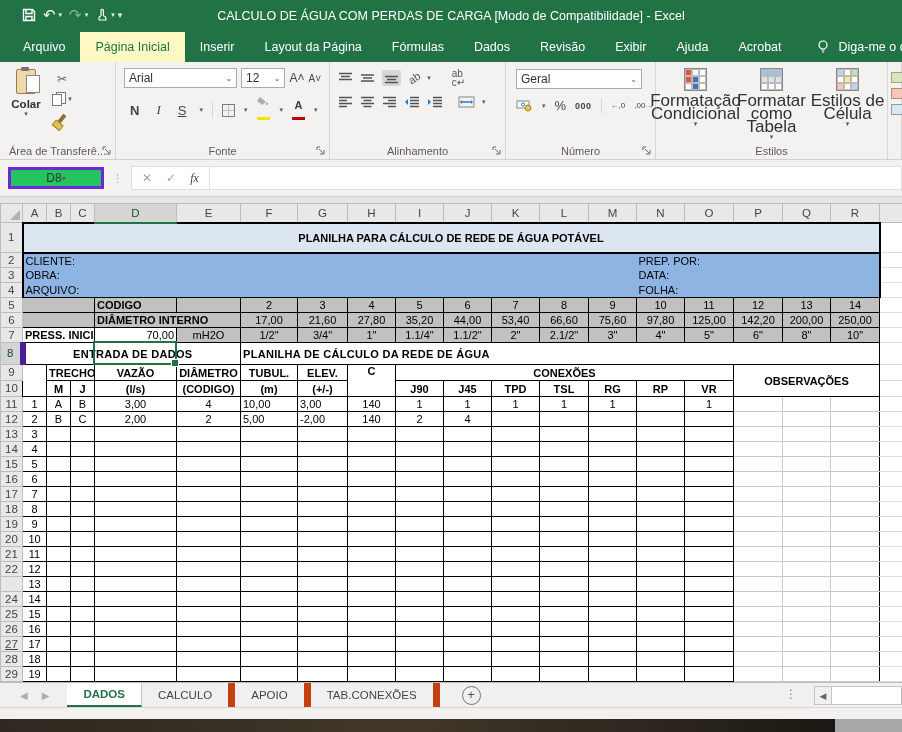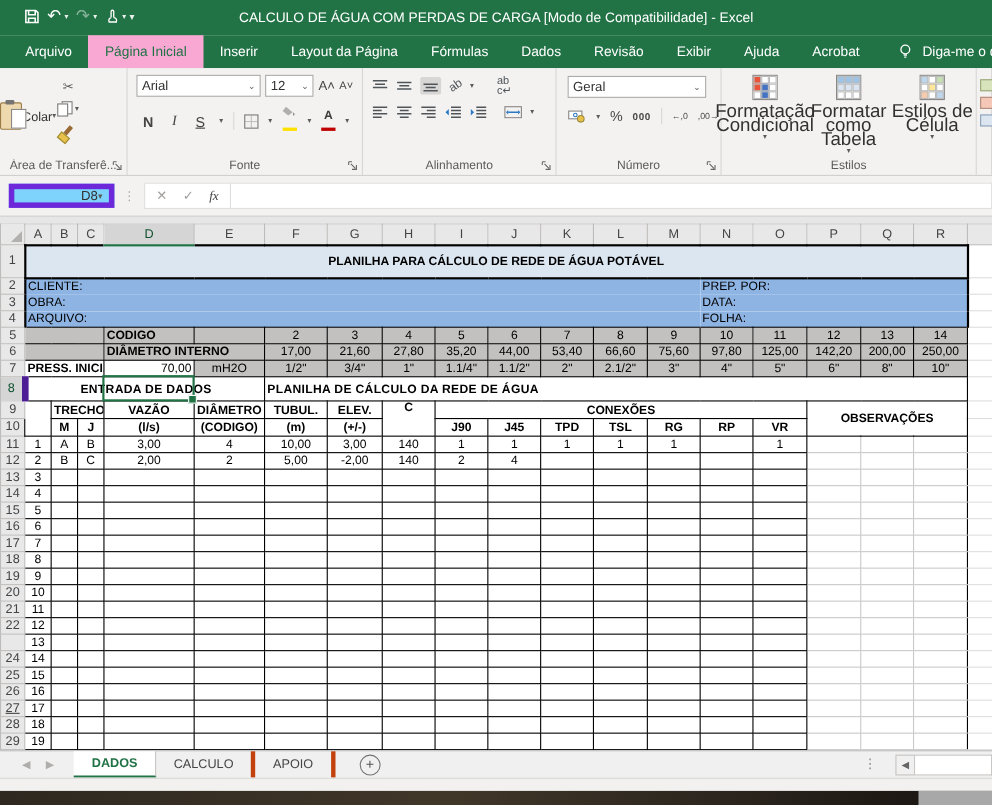--- a/index.html
+++ b/index.html
@@ -7,29 +7,29 @@
   
   .titlebar{position:absolute;top:0;left:0;width:902px;height:32px;background:#217346;}
   .qat{position:absolute;left:22px;top:4px;display:flex;align-items:center;gap:7px;color:#fff;}
   .qat .g{font-size:15px;line-height:22px;color:#fff;}
   .qat .dis{opacity:.45;}
   .qat .dd{font-size:7px;opacity:.9;margin-left:-4px;}
   .apptitle{position:absolute;left:0;top:0;width:100%;height:32px;line-height:32px;text-align:center;color:#fff;font-size:12.5px;white-space:nowrap;}
   
   .rtabs{position:absolute;top:32px;left:0;width:902px;height:30px;background:#217346;display:flex;align-items:stretch;padding-left:8px;box-sizing:border-box;}
   .rtab{color:#fff;font-size:12.5px;padding:0 15px;display:flex;align-items:center;white-space:nowrap;cursor:default;}
-  .rtab.active{background:#f9a8d4;color:#217346;}
+  .rtab.active{background:#fef9c3;color:#217346;}
   .tellme{display:flex;align-items:center;gap:8px;color:#fff;font-size:12.5px;padding:0 4px 0 18px;white-space:nowrap;overflow:hidden;}
   
   .ribbon{position:absolute;top:62px;left:0;width:902px;height:98px;background:#f3f2f1;border-bottom:1px solid #d2d0ce;box-sizing:border-box;display:flex;}
   .rgroup{position:relative;height:97px;border-right:1px solid #d8d6d4;box-sizing:border-box;}
   .rglabel{position:absolute;bottom:2px;left:0;right:0;text-align:center;font-size:11px;color:#5d5a58;white-space:nowrap;overflow:hidden;}
   .launch{position:absolute;bottom:3px;right:3px;width:10px;height:10px;}
   .rbody{position:absolute;top:4px;left:0;right:0;bottom:18px;}
-  .bigbtn{display:flex;align-items:center;justify-content:flex-start;width:52px;padding-top:3px;}
+  .bigbtn{display:flex;flex-direction:column;align-items:center;justify-content:flex-start;width:52px;padding-top:3px;font-weight:bold;}
   .bigbtn .lbl{font-size:11.5px;color:#323130;margin-top:4px;}
   .ddv{font-size:7px;color:#5d5a58;}
   .miniic{width:20px;height:17px;display:flex;align-items:center;justify-content:center;font-size:12px;color:#5a5a58;}
   .combo{background:#fff;border:1px solid #acaaa8;height:20px;display:flex;align-items:center;font-size:12px;color:#323130;padding:0 4px;box-sizing:border-box;justify-content:space-between;}
   .combo .ar{font-size:8px;color:#5d5a58;}
   .fbtn{font-size:13px;color:#444;padding:1px 4px;}
   .clip{width:18px;height:23px;background:#eed9ae;border:1px solid #9a7b46;border-radius:2px;position:relative;}
   .clip:before{content:"";position:absolute;top:-3px;left:4px;width:8px;height:4px;background:#767472;border-radius:1px;}
   .clip:after{content:"";position:absolute;right:-5px;top:5px;width:12px;height:16px;background:#fff;border:1px solid #8a8886;}
   .cpy{position:relative;width:14px;height:14px;}
@@ -43,21 +43,21 @@
   .selbox{background:#d8d6d4;border-radius:2px;}
   .numtxt{font-size:13px;color:#464644;}
   .sm000{font-size:9px;font-weight:bold;color:#464644;letter-spacing:.5px;}
   .decic{font-size:8px;color:#464644;line-height:8px;text-align:center;}
   .stylebtn{display:flex;flex-direction:column;align-items:center;width:76px;padding-top:2px;}
   .stylebtn .lbl{font-size:17px;color:#323130;text-align:center;line-height:13px;margin-top:3px;}
   .gridic{display:grid;grid-template-columns:repeat(3,7px);grid-template-rows:repeat(3,7px);border:1px solid #8a8886;}
   .gridic i{border:.5px solid #bbb;}
   
   .fbar{position:absolute;top:160px;left:0;width:902px;height:36px;background:#f3f2f1;display:flex;align-items:center;}
-  .namebox{width:96px;height:22px;background:#7dd3fc;border:5px solid #6d28d9;margin-left:8px;display:flex;align-items:center;justify-content:flex-end;padding:0 6px;font-size:12px;color:#323130;box-sizing:border-box;}
+  .namebox{width:96px;height:22px;background:#22c55e;border:3px solid #6d28d9;margin-left:8px;display:flex;align-items:center;justify-content:center;padding:0 6px;font-size:12px;color:#323130;box-sizing:border-box;}
   .fdots{color:#a8a6a4;font-size:11px;margin:0 8px;}
   .fxbtns{display:flex;align-items:center;gap:14px;background:#fff;border:1px solid #e1dfdd;height:22px;padding:0 10px;}
   .fxbtns .x{color:#a19f9d;font-size:12px;}
   .fxbtns .ok{color:#a19f9d;font-size:12px;}
   .fxbtns .fx{color:#444;font-size:12px;font-style:italic;font-family:"Liberation Serif","DejaVu Serif",serif;}
   .finput{flex:1;height:22px;background:#fff;border:1px solid #e1dfdd;border-left:none;margin-right:0;font-size:12px;}
   .gridgap{position:absolute;top:196px;left:0;width:902px;height:7px;background:#e6e6e6;border-top:1px solid #d2d0ce;box-sizing:border-box;}
   
   .gridwrap{position:absolute;top:203px;left:0;width:902px;height:479px;background:#fff;overflow:hidden;}
   .gt{border-collapse:collapse;table-layout:fixed;width:902px;}
@@ -67,38 +67,38 @@
   .corner{position:relative;}
   .tri{position:absolute;right:2px;bottom:2px;width:0;height:0;border-left:10px solid transparent;border-bottom:10px solid #b3b1b0;}
   .gt td{font-size:11px;padding:0 2px;white-space:nowrap;overflow:hidden;color:#000;box-sizing:border-box;}
   .c-title{background:#dce6f1;font-size:16px;font-weight:bold;text-align:center;border:2px solid #000;overflow:visible;}
   .c-blue{background:#8eb4e3;font-size:10px;padding-left:5px;border:none;}
   .bl{border-left:2px solid #000;} .br{border-right:2px solid #000;}
   .bt{border-top:1px solid #000;} .bb{border-bottom:1px solid #000;}
   .c-gray{background:#c2c1c0;border:1px solid #000;}
   .c-bold{font-weight:bold;font-size:10.5px;}
   .c-ctr{text-align:center;}
-  .c-rt{text-align:center;padding-right:4px;}
+  .c-rt{text-align:left;padding-right:4px;}
   .c-sm{font-size:10px;}
   .c-press{font-weight:bold;text-align:right;border:1px solid #000;font-size:10.5px;overflow:visible;background:#fff;}
   .c-pval{text-align:right;border:1px solid #000;padding-right:10px;background:#fff;}
   .c-sec{font-size:16px;font-weight:bold;border:1px solid #000;overflow:visible;padding-left:3px;background:#fff;letter-spacing:.3px;}
   .c-secl{border-left:6px solid #4c1d95;text-align:center;}
   .hd{font-weight:bold;font-size:10.5px;text-align:center;border:1px solid #000;background:#fff;}
   .vt{vertical-align:top;}
   .d{border:1px solid #000;background:#fff;}
   .obs{border:1px solid #c9c9c9;background:#fff;}
   .obr{border-right:1px solid #000;}
   .s{border:1px solid #dedede;border-left:none;background:#fff;}
   .selbox8{position:absolute;left:93px;top:138px;width:84px;height:24px;border:2px solid #217346;pointer-events:none;box-sizing:border-box;}
   .fillhandle{position:absolute;right:-4px;bottom:-4px;width:6px;height:6px;background:#217346;border:1px solid #fff;}
   
   .stabs{position:absolute;top:682px;left:0;width:902px;height:25px;background:#f0f0f0;border-top:1px solid #bcbcbc;box-sizing:border-box;display:flex;align-items:stretch;}
   .tnav{display:flex;align-items:center;gap:14px;padding:0 18px 0 20px;color:#b0aeac;font-size:10px;}
-  .stab{display:flex;align-items:center;padding:0 16px;font-size:11.5px;color:#444;border-right:4px solid #c2410c;white-space:nowrap;}
+  .stab{display:flex;align-items:center;padding:0 16px;font-size:11.5px;color:#444;border-right:7px solid #c2410c;white-space:nowrap;}
   .stab.active{background:#fff;color:#217346;font-weight:bold;border-bottom:2px solid #217346;border-right:1px solid #c5c3c1;box-sizing:border-box;}
   .addsheet{display:flex;align-items:center;margin-left:22px;}
   .addsheet .circ{width:17px;height:17px;border:1px solid #767472;border-radius:50%;color:#555;font-size:13px;line-height:15px;text-align:center;}
   .tabdots{position:absolute;right:104px;top:4px;color:#8a8886;font-size:12px;letter-spacing:1px;}
   .hscroll{position:absolute;right:0;top:3px;width:88px;height:19px;display:flex;}
   .hscroll .arr{width:18px;height:19px;background:#f0f0f0;border:1px solid #c6c4c2;color:#666;font-size:9px;display:flex;align-items:center;justify-content:center;box-sizing:border-box;}
   .hscroll .track{flex:1;background:#fff;border:1px solid #c6c4c2;border-left:none;box-sizing:border-box;}
   .statusbar{position:absolute;top:707px;left:0;width:902px;height:12px;background:#f2f1f0;border-top:1px solid #d8d6d4;box-sizing:border-box;}
   .desktop{position:absolute;top:719px;left:0;width:902px;height:13px;background:linear-gradient(90deg,#2e2820,#413729 45%,#2a241d 75%,#1d1813 92%);}
   .deskgray{position:absolute;top:719px;right:0;width:67px;height:13px;background:#a8a8a8;}
@@ -994,20 +994,21 @@
 
   <div class="stabs">
     <div class="tnav">
       <span>◀</span>
       <span>▶</span>
     </div>
     <span id="stabs-holder" style="display:flex;">
         <span class="stab active">DADOS</span>
         <span class="stab">CALCULO</span>
         <span class="stab">APOIO</span>
+        <span class="stab">TAB.CONEXÕES</span>
       </span>
     <div class="addsheet">
         <span class="circ">+</span>
       </div>
     <span class="tabdots">⋮</span>
     <div class="hscroll">
       <span class="arr">◀</span>
       <span class="track"></span>
     </div>
   </div>

